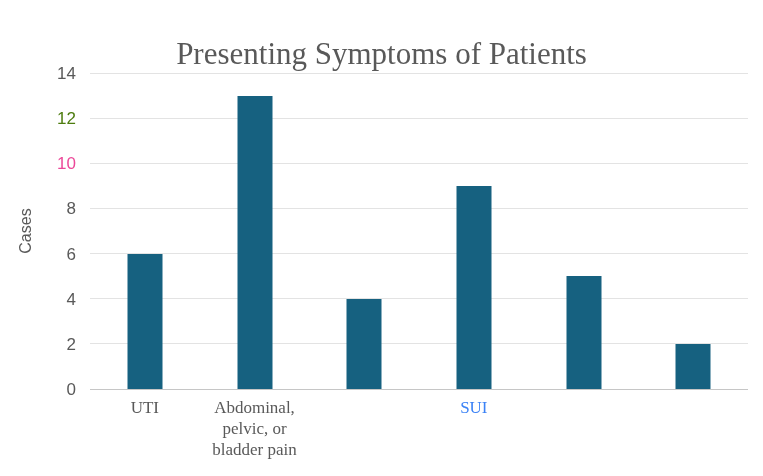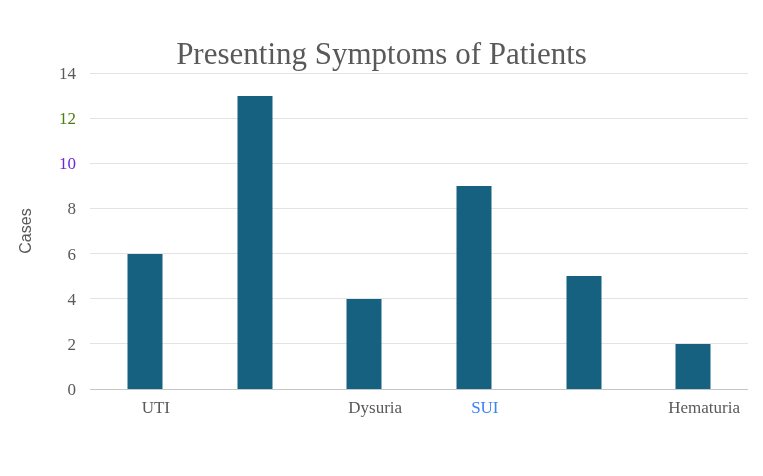--- a/index.html
+++ b/index.html
@@ -65,28 +65,28 @@
     position: absolute;
     left: 0;
     top: 73px;
     width: 76px;
     height: 316px;
   }
   .ytick {
     position: absolute;
     right: 0;
     transform: translateY(50%);
-    font-family: Liberation Serif, serif;
+    font-family: Liberation Sans, sans-serif;
     font-size: 17px;
     color: #595959;
     line-height: 1;
   }
   .x-axis-labels {
     position: absolute;
-    left: 101px;
+    left: 90px;
     top: 397px;
     width: 658px;
     height: 70px;
   }
   .xlabel {
     position: absolute;
     top: 0;
     transform: translateX(-50%);
     width: 112px;
     text-align: center;
@@ -104,21 +104,21 @@
   <div class="chart-title">Presenting Symptoms of Patients</div>
 
   <div class="y-axis-title">Cases</div>
 
   <div class="y-axis-ticks">
       <div class="ytick" style="bottom: 0%; color: rgb(89, 89, 89);">0</div>
       <div class="ytick" style="bottom: 14.2857%; color: rgb(89, 89, 89);">2</div>
       <div class="ytick" style="bottom: 28.5714%; color: rgb(89, 89, 89);">4</div>
       <div class="ytick" style="bottom: 42.8571%; color: rgb(89, 89, 89);">6</div>
       <div class="ytick" style="bottom: 57.1429%; color: rgb(89, 89, 89);">8</div>
-      <div class="ytick" style="bottom: 71.4286%; color: #6d28d9; text-align: right;">10</div>
+      <div class="ytick" style="bottom: 71.4286%; color: #ec4899; text-align: right;">10</div>
       <div class="ytick" style="bottom: 85.7143%; color: #4d7c0f;">12</div>
       <div class="ytick" style="bottom: 100%; color: rgb(89, 89, 89);">14</div>
     </div>
 
   <div class="plot-area">
       <div class="gridline axisline" style="bottom: 0%; background: rgb(198, 198, 198);"></div>
       <div class="gridline" style="bottom: 14.2857%; background: rgb(227, 227, 227);"></div>
       <div class="gridline" style="bottom: 28.5714%; background: rgb(227, 227, 227);"></div>
       <div class="gridline" style="bottom: 42.8571%; background: rgb(227, 227, 227);"></div>
       <div class="gridline" style="bottom: 57.1429%; background: rgb(227, 227, 227);"></div>
@@ -128,17 +128,18 @@
       <div class="bar" style="left: 8.33333%; height: 42.8571%; background: rgb(22, 97, 128);"></div>
       <div class="bar" style="left: 25%; height: 92.8571%; background: rgb(22, 97, 128);"></div>
       <div class="bar" style="left: 41.6667%; height: 28.5714%; background: rgb(22, 97, 128);"></div>
       <div class="bar" style="left: 58.3333%; height: 64.2857%; background: rgb(22, 97, 128);"></div>
       <div class="bar" style="left: 75%; height: 35.7143%; background: rgb(22, 97, 128);"></div>
       <div class="bar" style="left: 91.6667%; height: 14.2857%; background: rgb(22, 97, 128);"></div>
     </div>
 
   <div class="x-axis-labels">
       <div class="xlabel" style="left: 8.33333%; color: rgb(89, 89, 89);">UTI</div>
-      <div class="xlabel" style="left: 41.6667%; color: rgb(89, 89, 89);">Dysuria</div>
+      <div class="xlabel" style="left: 25%; color: rgb(89, 89, 89);">Abdominal,
+pelvic, or
+bladder pain</div>
       <div class="xlabel" style="left: 58.3333%; color: #3b82f6;">SUI</div>
-      <div class="xlabel" style="left: 91.6667%; color: rgb(89, 89, 89);">Hematuria</div>
     </div>
 </div>
 
 </body></html>

